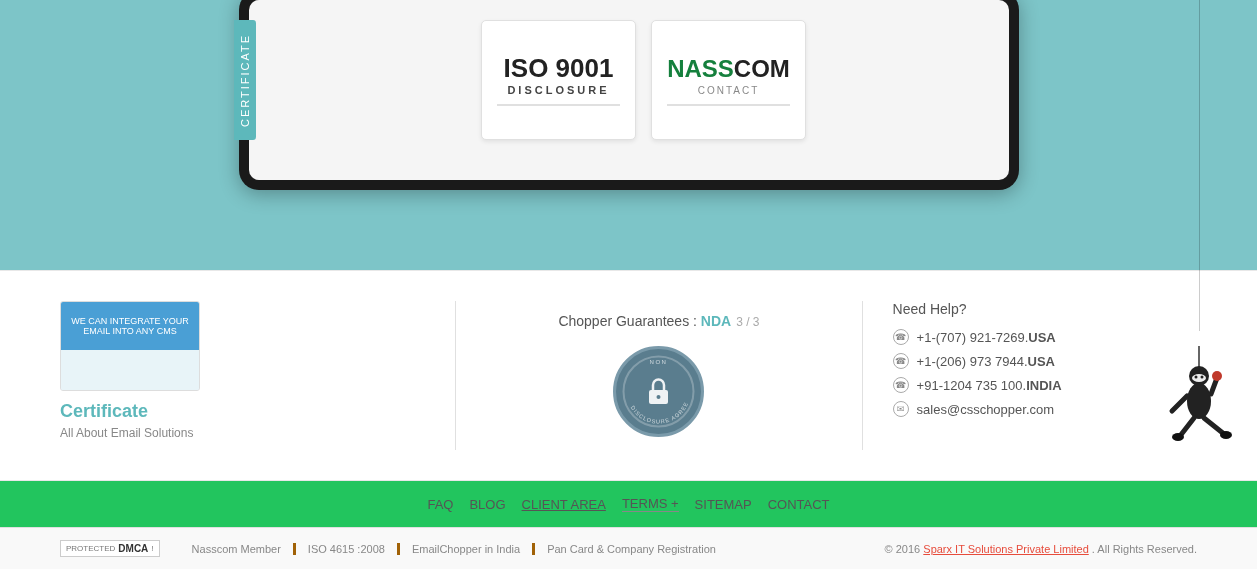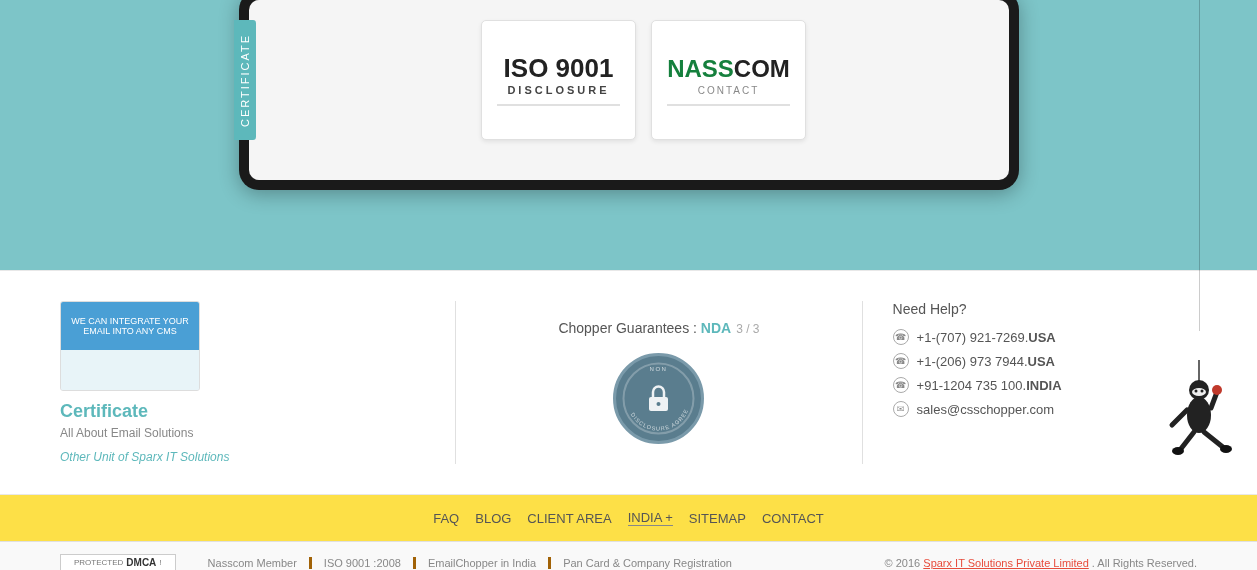--- a/index.html
+++ b/index.html
@@ -219,21 +219,21 @@
       color: #888;
       flex-shrink: 0;
     }
 
     .email-link {
       color: #555;
     }
 
     
     .footer-nav {
-      background: #fde047;
+      background: #22c55e;
       border-top: 1px solid #e8e8e8;
       padding: 15px 0;
       display: flex;
       justify-content: center;
       gap: 16px;
       align-items: center;
     }
 
     .footer-nav a {
       font-size: 13px;
@@ -253,21 +253,21 @@
     }
 
     .footer-bottom-left {
       display: flex;
       gap: 20px;
       align-items: center;
     }
 
     .dmca-badge {
       border: 1px solid #ccc;
-      padding: 2px 13px;
+      padding: 2px 5px;
       font-size: 10px;
       color: #555;
       display: flex;
       align-items: center;
       gap: 3px;
       background: #fff;
     }
 
     .dmca-protected { font-size: 8px; color: #777; }
     .dmca-text { font-size: 10px; font-weight: bold; color: #333; }
@@ -336,21 +336,20 @@
   <div class="footer-col-brand">
     <div class="brand-logo-box">
       <div style="width:100%;height:100%;background:#e8f4f8;display:flex;align-items:flex-start;justify-content:center;overflow:hidden;">
         <div style="background:#4a9fd5;width:100%;height:55%;display:flex;align-items:center;justify-content:center;">
           <span style="color:#fff;font-size:9px;text-align:center;padding:3px;">WE CAN INTEGRATE YOUR EMAIL INTO ANY CMS</span>
         </div>
       </div>
     </div>
     <div class="brand-name">Certificate</div>
     <div class="brand-tagline">All About Email Solutions</div>
-    <div class="brand-unit">Other Unit of Sparx IT Solutions</div>
   </div>
 
   <div class="footer-col-guarantee">
     <div class="guarantee-title">
       <span>Chopper Guarantees : </span><span class="nda" style="color:#5db8bb;font-weight:bold;">NDA</span><span class="guarantee-counter" style="color:#aaa;font-size:12px;">3 / 3</span>
     </div>
 
     <svg width="95" height="95" viewBox="0 0 95 95">
       <circle cx="47.5" cy="47.5" r="44" fill="#5a7d8e" stroke="#7a9aaa" stroke-width="3"></circle>
       <circle cx="47.5" cy="47.5" r="35" fill="none" stroke="rgba(255,255,255,0.25)" stroke-width="2"></circle>
@@ -415,36 +414,36 @@
       </svg>
     </div>
 
     <div style="position:absolute;right:-3px;top:-310px;width:1px;height:340px;background:rgba(0,0,0,0.2);"></div>
   </div>
 </div>
 
 <div class="footer-nav">
   <a>FAQ</a>
   <a>BLOG</a>
-  <a style="">CLIENT AREA</a>
-  <a style="border-bottom:1px solid #888;">INDIA +</a>
+  <a style="text-decoration:underline;">CLIENT AREA</a>
+  <a style="border-bottom:1px solid #888;">TERMS +</a>
   <a>SITEMAP</a>
   <a>CONTACT</a>
 </div>
 
 <div class="footer-bottom">
   <div class="footer-bottom-left">
     <div class="dmca-badge">
       <span class="dmca-protected">PROTECTED</span>
       <span class="dmca-text">DMCA</span>
       <span style="font-size:8px;color:#777;">!</span>
     </div>
     <div style="display:flex;gap:0;">
       <span class="footer-bottom-item">Nasscom Member</span>
-      <span class="footer-bottom-item">ISO 9001 :2008</span>
+      <span class="footer-bottom-item">ISO 4615 :2008</span>
       <span class="footer-bottom-item">EmailChopper in India</span>
       <span class="footer-bottom-item">Pan Card &amp; Company Registration</span>
     </div>
   </div>
   <div class="footer-copyright">
     <span>© 2016</span>
     <span class="company-link">Sparx IT Solutions Private Limited</span>
     <span>. All Rights Reserved.</span>
   </div>
 </div>

